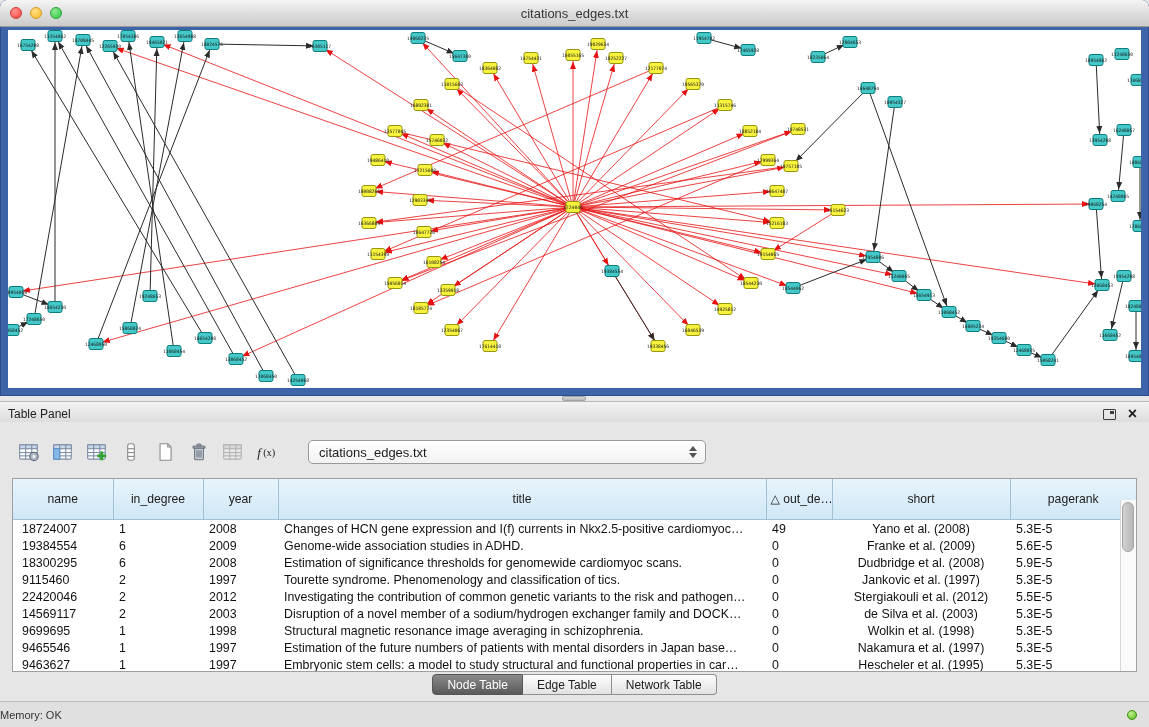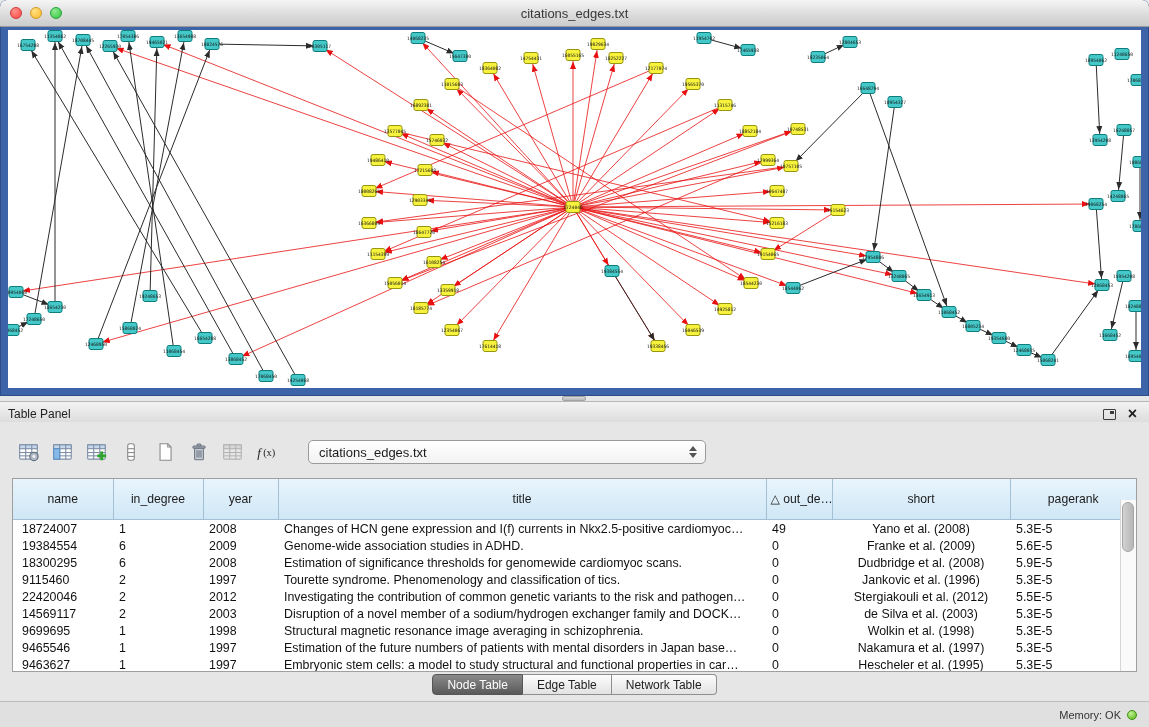--- a/index.html
+++ b/index.html
@@ -59,21 +59,21 @@
     background:linear-gradient(90deg,#d2d2d2,#b6b6b6);border:1px solid #a5a5a5;box-sizing:border-box;}
   
   .tabs{position:absolute;left:0;right:0;top:252px;display:flex;justify-content:center;}
   .tab{height:21px;padding:0 14px;font-size:12px;border:1px solid #8f8f8f;border-left-width:0;
     background:linear-gradient(#fdfdfd,#e2e2e2);color:#1e1e1e;font-family:"Liberation Sans",sans-serif;}
   .tab:first-child{border-radius:4px 0 0 4px;border-left-width:1px;}
   .tab:last-child{border-radius:0 4px 4px 0;}
   .tab.active{background:linear-gradient(#8a8a8a,#5a5a5a);color:#fff;border-color:#565656;}
   
   .status-bar{position:absolute;left:0;right:0;bottom:0;height:25px;background:#e0e0e0;
-    border-top:1px solid #bdbdbd;display:flex;align-items:center;justify-content:flex-end;
+    border-top:1px solid #bdbdbd;display:flex;align-items:center;justify-content:space-between;
     padding-right:12px;gap:6px;font-size:11px;color:#333;}
   .mem-dot{width:10px;height:10px;border-radius:50%;box-sizing:border-box;
     background:radial-gradient(circle at 35% 30%,#c4f294,#55b515);border:1px solid #3f8f12;}
 </style>
 </head>
 <body>
 
 <div class="net-window">
   <div class="titlebar">
     <div class="lights">
@@ -527,21 +527,21 @@
             <td class="c4">0</td>
             <td class="c5">Dudbridge et al. (2008)</td>
             <td class="c6">5.9E-5</td>
           </tr>
           <tr>
             <td class="c0">9115460</td>
             <td class="c1">2</td>
             <td class="c2">1997</td>
             <td class="c3">Tourette syndrome. Phenomenology and classification of tics.</td>
             <td class="c4">0</td>
-            <td class="c5">Jankovic et al. (1996)</td>
+            <td class="c5">Jankovic et al. (1997)</td>
             <td class="c6">5.3E-5</td>
           </tr>
           <tr>
             <td class="c0">22420046</td>
             <td class="c1">2</td>
             <td class="c2">2012</td>
             <td class="c3">Investigating the contribution of common genetic variants to the risk and pathogen…</td>
             <td class="c4">0</td>
             <td class="c5">Stergiakouli et al. (2012)</td>
             <td class="c6">5.5E-5</td>

